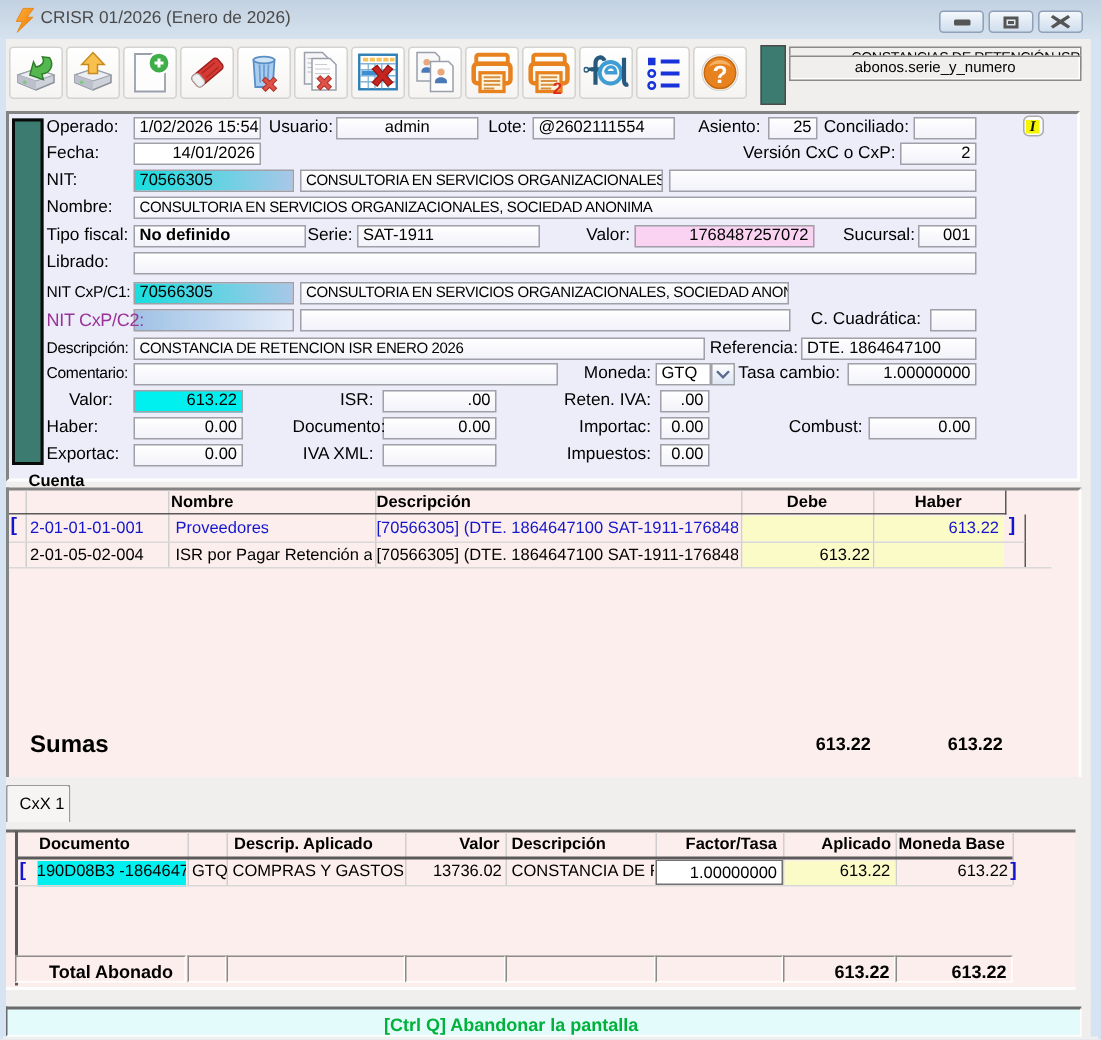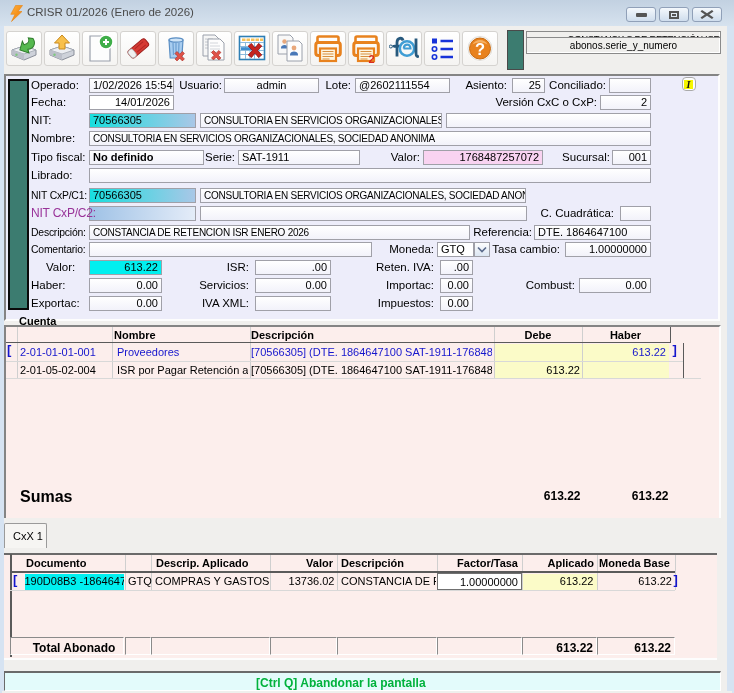--- a/index.html
+++ b/index.html
@@ -199,21 +199,21 @@
 <div class="rlbl" style="left:490px;top:243px;width:70px">Tasa cambio:</div>
 <div class="fld" style="left:565px;top:242px;width:86px;text-align:right;">1.00000000</div>
 <div class="lbl" style="left:46px;top:260.5px;color:#000">Valor:</div>
 <div class="fld" style="left:89px;top:259.5px;width:73px;text-align:right;background:#00efef;">613.22</div>
 <div class="rlbl" style="left:220px;top:260.5px;width:29px">ISR:</div>
 <div class="fld" style="left:255px;top:259.5px;width:76px;text-align:right;">.00</div>
 <div class="rlbl" style="left:370px;top:260.5px;width:64px">Reten. IVA:</div>
 <div class="fld" style="left:440px;top:259.5px;width:33px;text-align:right;">.00</div>
 <div class="lbl" style="left:31px;top:279px;color:#000">Haber:</div>
 <div class="fld" style="left:89px;top:278px;width:73px;text-align:right;">0.00</div>
-<div class="rlbl" style="left:195px;top:279px;width:54px">Servicios:</div>
+<div class="rlbl" style="left:195px;top:279px;width:54px">Documento:</div>
 <div class="fld" style="left:255px;top:278px;width:76px;text-align:right;">0.00</div>
 <div class="rlbl" style="left:380px;top:279px;width:54px">Importac:</div>
 <div class="fld" style="left:440px;top:278px;width:33px;text-align:right;">0.00</div>
 <div class="rlbl" style="left:520px;top:279px;width:55px">Combust:</div>
 <div class="fld" style="left:579px;top:278px;width:72px;text-align:right;">0.00</div>
 <div class="lbl" style="left:31px;top:296.5px;color:#000">Exportac:</div>
 <div class="fld" style="left:89px;top:295.5px;width:73px;text-align:right;">0.00</div>
 <div class="rlbl" style="left:195px;top:296.5px;width:54px">IVA XML:</div>
 <div class="fld" style="left:255px;top:295.5px;width:76px;"></div>
 <div class="rlbl" style="left:375px;top:296.5px;width:59px">Impuestos:</div>

